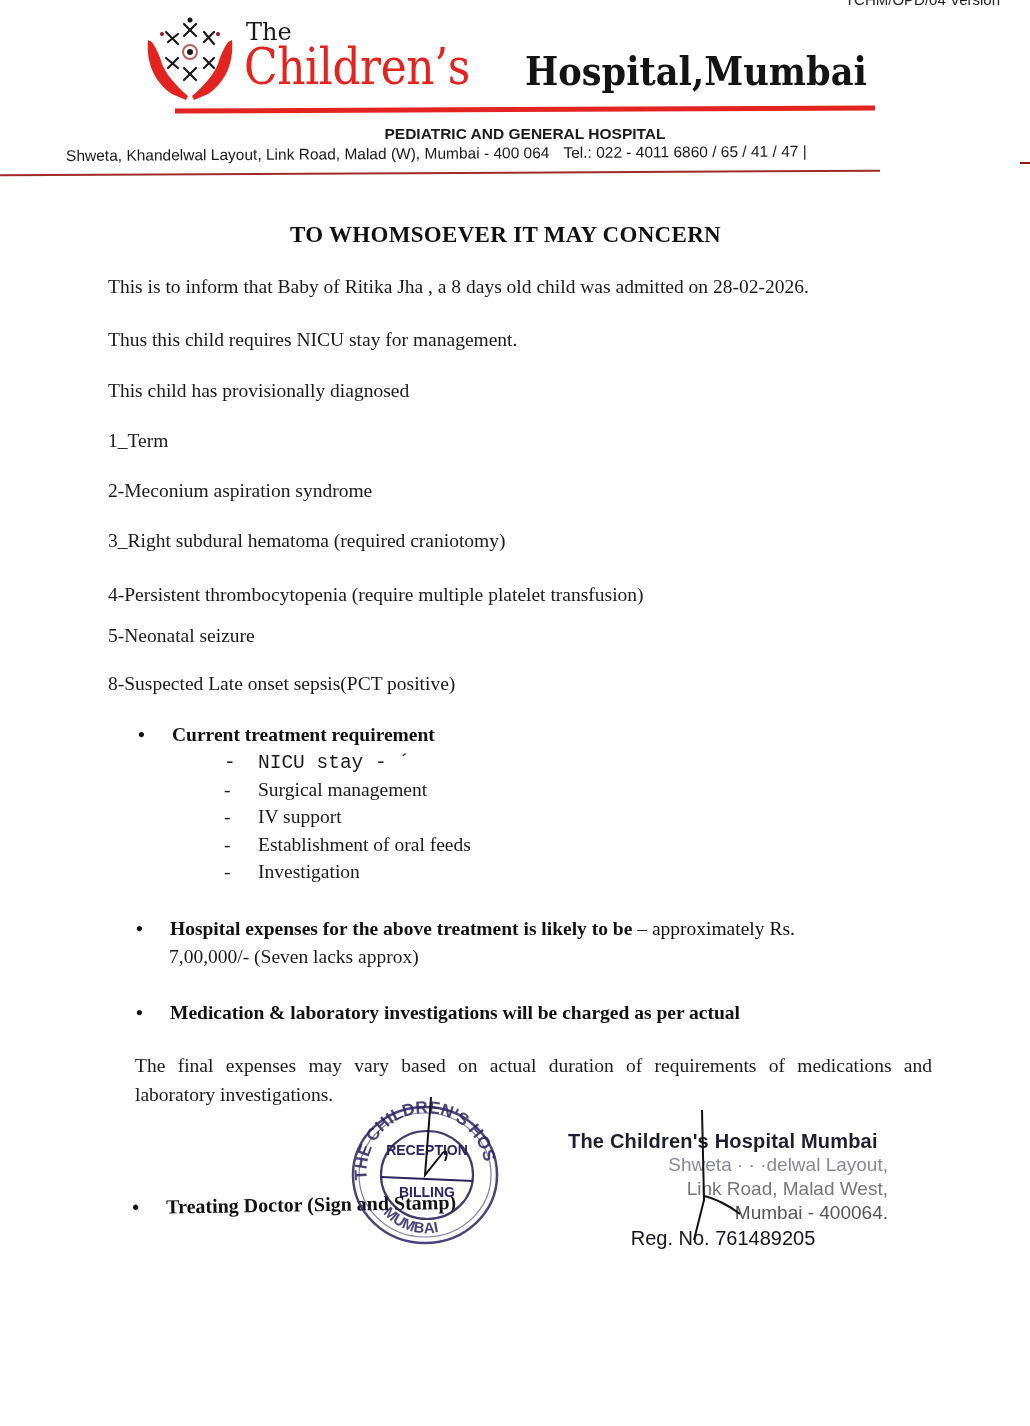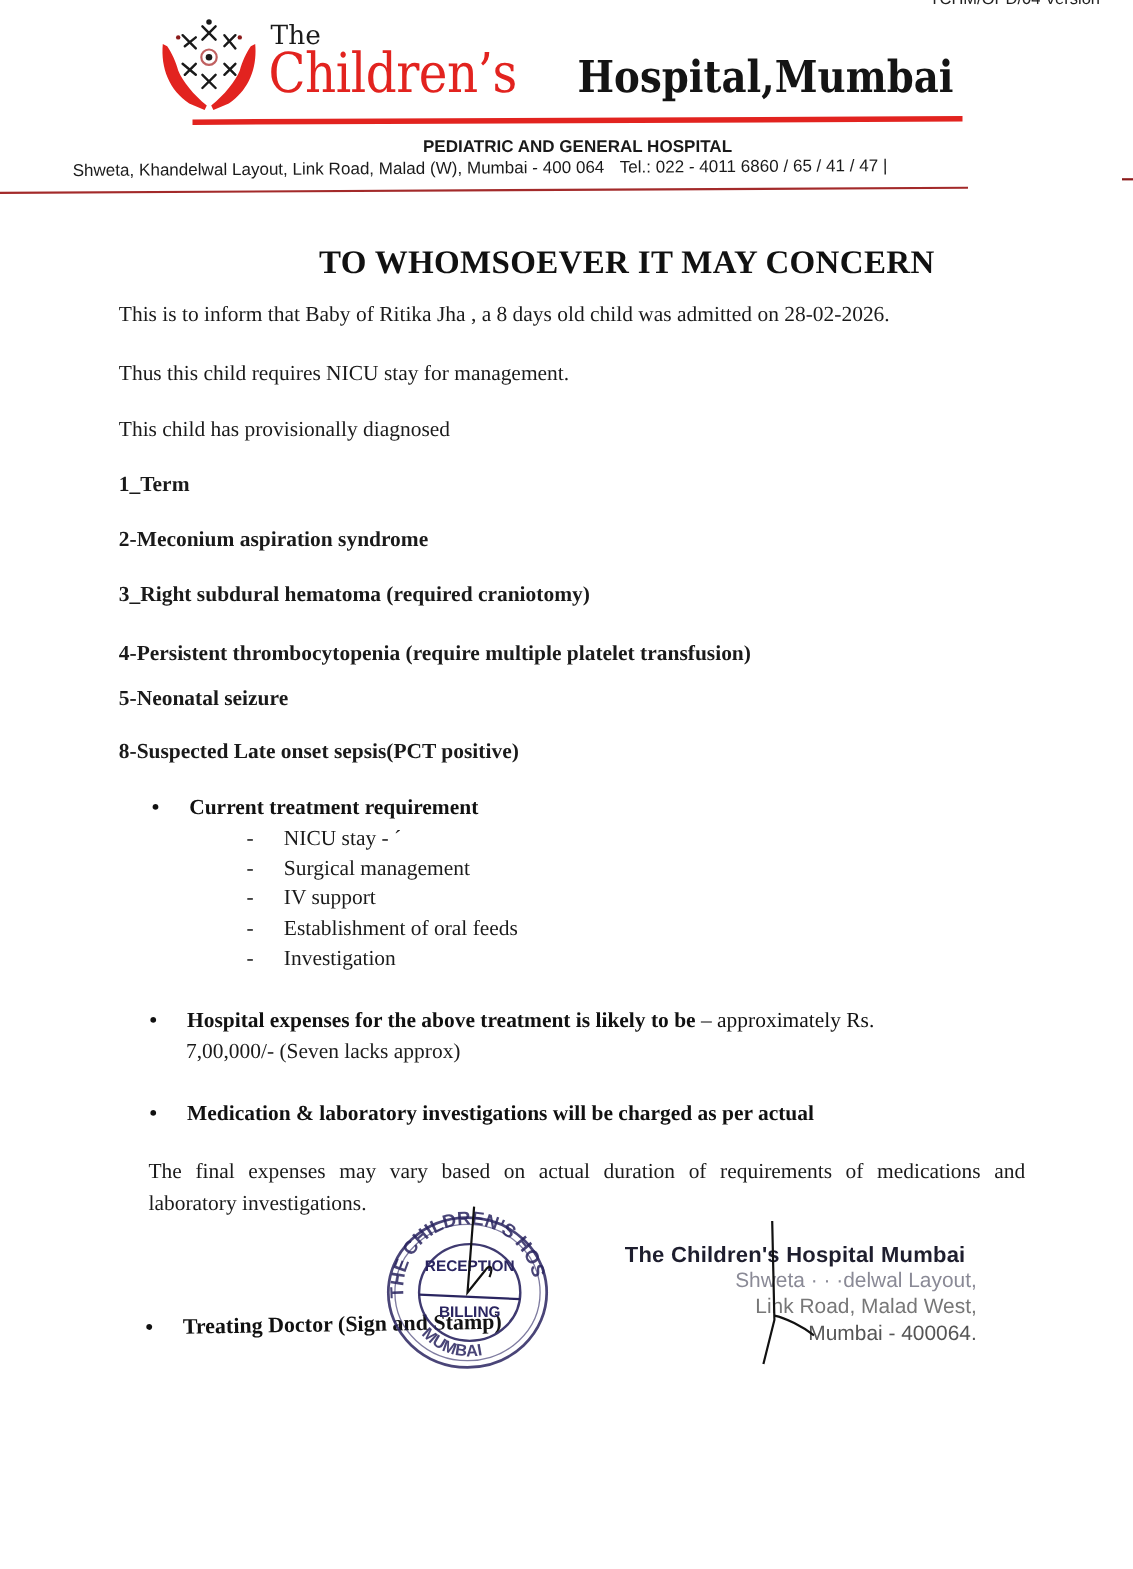--- a/index.html
+++ b/index.html
@@ -13,24 +13,24 @@
   .brand-children { position: absolute; left: 244px; top: 38px; font-family: "DejaVu Serif", serif; font-size: 50px; color: #e2231f; letter-spacing: -0.5px; transform: scaleX(0.88); transform-origin: left top; }
   .brand-hospital { position: absolute; left: 525px; top: 47px; font-family: "DejaVu Serif", serif; font-weight: bold; font-size: 40px; color: #141414; transform: scaleX(0.88); transform-origin: left top; }
   .brand-rule { position: absolute; left: 175px; top: 107px; width: 700px; height: 5px; background: #e2231f; transform: rotate(-0.25deg); }
 
   .subtitle { position: absolute; left: 0; width: 1050px; top: 125px; text-align: center; font-family: "Liberation Sans", sans-serif; font-weight: bold; font-size: 15.5px; color: #1a1a1a; }
   .address { position: absolute; left: 66px; top: 147px; font-family: "Liberation Sans", sans-serif; font-size: 15.5px; color: #1a1a1a; transform: rotate(-0.35deg); transform-origin: left top; white-space: nowrap; }
   .address .tel { margin-left: 14px; }
   .address-rule { position: absolute; left: 0; top: 172px; width: 880px; height: 2px; background: #a32a2a; transform: rotate(-0.3deg); }
   .edge-mark { position: absolute; left: 1020px; top: 162px; width: 10px; height: 2px; background: #8b1a1a; }
 
-  .heading { position: absolute; left: 290px; top: 222px; font-family: "Liberation Serif", serif; font-weight: bold; font-size: 30px; color: #111; letter-spacing: 0.3px; }
+  .heading { position: absolute; left: 290px; top: 222px; font-family: "Liberation Serif", serif; font-weight: bold; font-size: 23px; color: #111; letter-spacing: 0.3px; }
 
   .body-line { position: absolute; left: 108px; font-size: 19.5px; color: #1a1a1a; white-space: nowrap; }
-  .diag-line { position: absolute; left: 108px; font-size: 19.5px; color: #1a1a1a; white-space: nowrap; font-weight: bold; }
+  .diag-line { position: absolute; left: 108px; font-size: 19.5px; color: #1a1a1a; white-space: nowrap; }
 
   .bullet-head { position: absolute; left: 138px; font-size: 19.5px; font-weight: bold; color: #111; white-space: nowrap; }
   .bullet-dot { display: inline-block; width: 34px; font-weight: bold; }
   .sub-item { position: absolute; left: 224px; font-size: 19.5px; color: #1a1a1a; white-space: nowrap; }
   .sub-item .dash { display: inline-block; width: 34px; }
 
   .expense { position: absolute; left: 136px; top: 918px; font-size: 19.5px; color: #111; white-space: nowrap; }
   .expense .b { font-weight: bold; }
   .expense-2 { position: absolute; left: 169px; top: 946px; font-size: 19.5px; color: #1a1a1a; }
 
@@ -101,21 +101,21 @@
 <div class="diag-line" style="top:430px;">1_Term</div>
 <div class="diag-line" style="top:480px;">2-Meconium aspiration syndrome</div>
 <div class="diag-line" style="top:530px;">3_Right subdural hematoma (required craniotomy)</div>
 <div class="diag-line" style="top:584px;">4-Persistent thrombocytopenia (require multiple platelet transfusion)</div>
 <div class="diag-line" style="top:625px;">5-Neonatal seizure</div>
 <div class="diag-line" style="top:673px;">8-Suspected Late onset sepsis(PCT positive)</div>
 
 <div class="bullet-head" style="top:724px;">
   <span class="bullet-dot">•</span><span>Current treatment requirement</span>
 </div>
-<div class="sub-item" style="top:752px;"><span class="dash">-</span><span>NICU stay - ´</span></div>
+<div class="sub-item" style="top:752px;font-family:Liberation Mono, monospace;"><span class="dash">-</span><span>NICU stay - ´</span></div>
 <div class="sub-item" style="top:779px;"><span class="dash">-</span><span>Surgical management</span></div>
 <div class="sub-item" style="top:806px;"><span class="dash">-</span><span>IV support</span></div>
 <div class="sub-item" style="top:834px;"><span class="dash">-</span><span>Establishment of oral feeds</span></div>
 <div class="sub-item" style="top:861px;"><span class="dash">-</span><span>Investigation</span></div>
 
 <div class="expense">
   <span class="bullet-dot">•</span><span class="b">Hospital expenses for the above treatment is likely to be</span><span> – approximately Rs.</span>
 </div>
 <div class="expense-2">7,00,000/- (Seven lacks approx)</div>
 
@@ -148,17 +148,18 @@
   <text x="82" y="60" text-anchor="middle" font-family="Liberation Sans, sans-serif" font-weight="bold" font-size="14" fill="#2a2560">RECEPTION</text>
   <text x="82" y="102" text-anchor="middle" font-family="Liberation Sans, sans-serif" font-weight="bold" font-size="14" fill="#2a2560">BILLING</text>
   <path d="M 86 2 L 80 80 L 96 60 C 100 54 104 56 100 66" fill="none" stroke="#111" stroke-width="2"></path>
 </svg>
 
 <div class="seal">
   <div class="s-title">The Children's Hospital Mumbai</div>
   <div class="s-line l1">Shweta  ·  ·  ·delwal Layout,</div>
   <div class="s-line l2">Link Road, Malad West,</div>
   <div class="s-line">Mumbai - 400064.</div>
+  <div class="s-reg">Reg. No. 761489205</div>
 </div>
 <svg class="sig-stroke" viewBox="0 0 50 150">
   <path d="M 12 0 L 14 90 L 4 130" fill="none" stroke="#111" stroke-width="2"></path>
   <path d="M 14 86 C 24 88 40 96 50 104" fill="none" stroke="#111" stroke-width="2"></path>
 </svg>
 
 </body></html>

